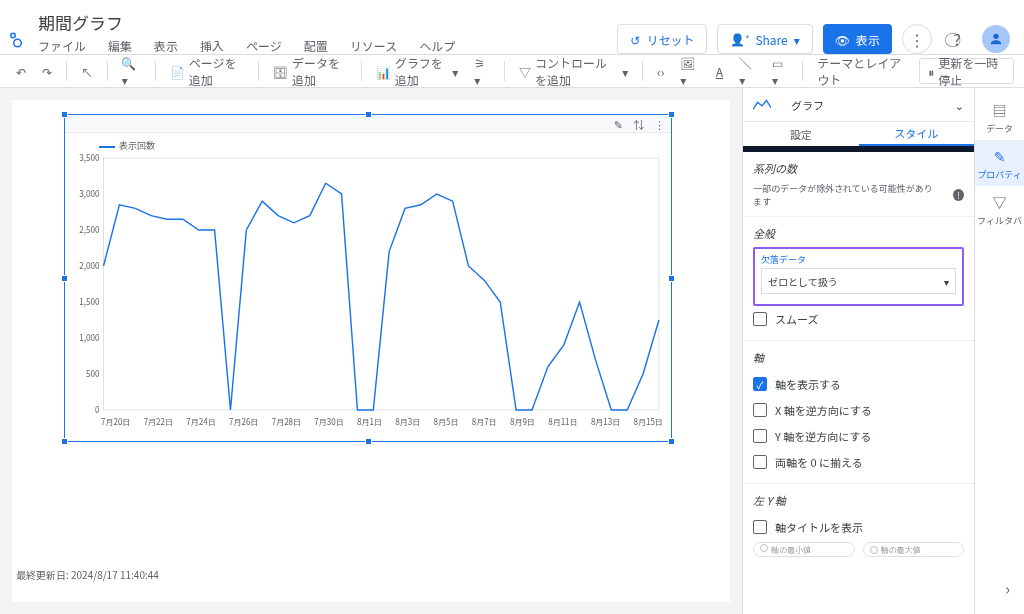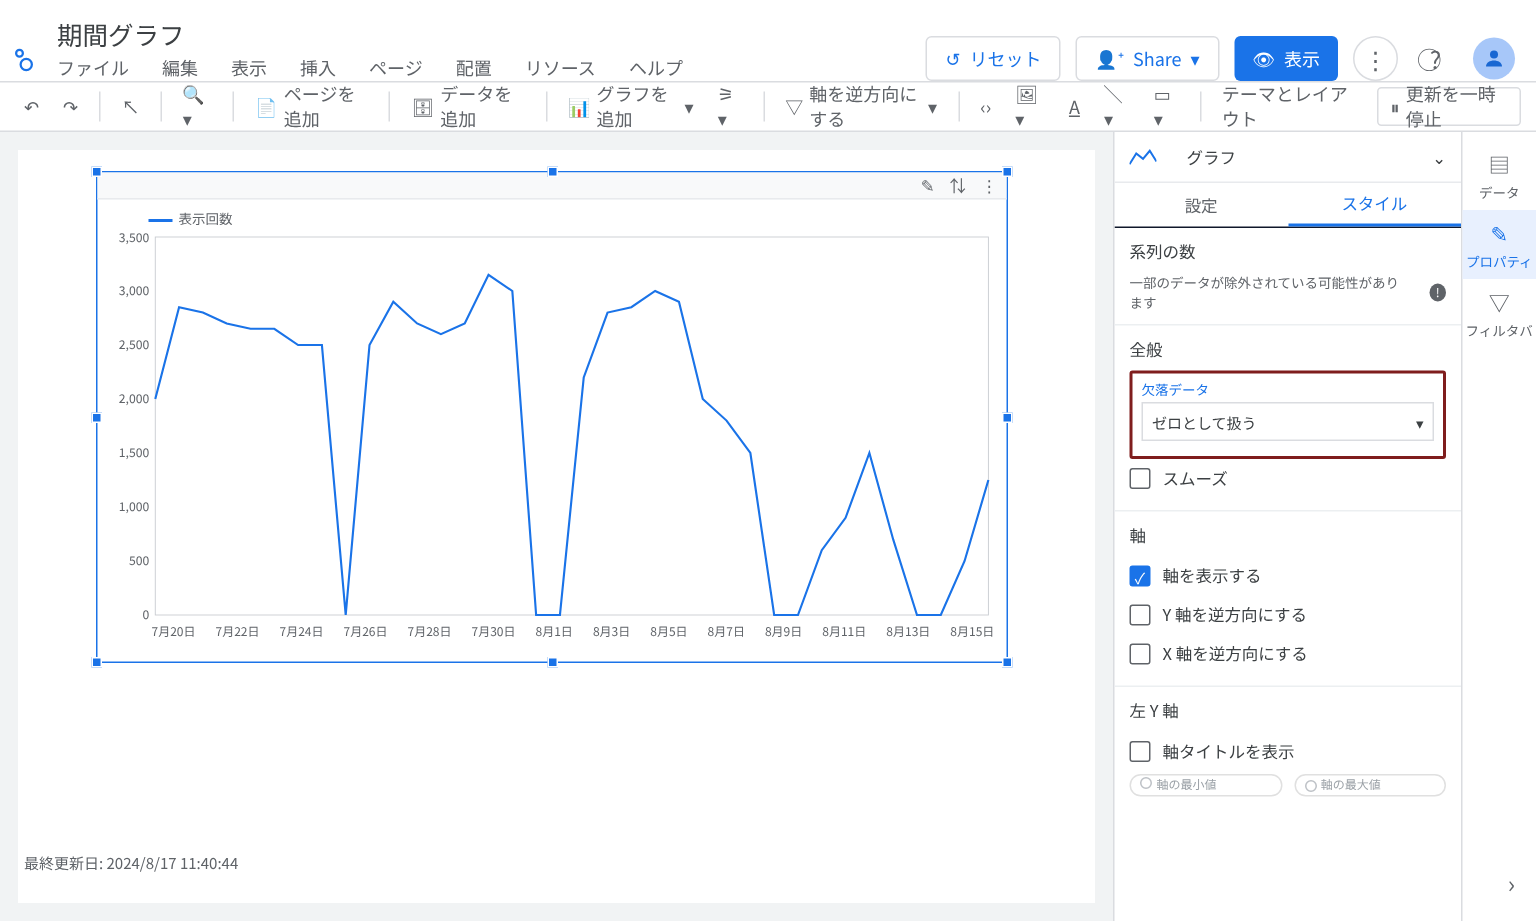--- a/index.html
+++ b/index.html
@@ -43,29 +43,29 @@
 .plot { position: relative; height: 260px; margin-top: 2px; }
 .plot svg { width: 100%; height: 100%; }
 .xlabels { display:flex; justify-content: space-between; font-size: 8px; color: #5f6368; padding: 2px 0 0 28px; }
 
 .last-update { position: absolute; left: 4px; bottom: 20px; font-size: 10px; color: #5f6368; }
 
 
 .sidepanel { width: 232px; border-left: 1px solid #dadce0; background: #fff; display: flex; flex-direction: column; overflow-y: auto; font-size: 11px; }
 .panel-head { height: 34px; display: flex; align-items: center; padding: 0 10px; gap: 20px; border-bottom: 1px solid #e8eaed; }
 .panel-head svg { color:#1a73e8; }
-.tabs { display: flex; height: 30px; border-bottom: 1px solid #0f172a; }
+.tabs { display: flex; height: 30px; border-bottom: 6px solid #0f172a; }
 .tabs .tab { flex: 1; display:flex; align-items:center; justify-content:center; font-size: 11px; color:#5f6368; cursor:pointer; }
 .tabs .tab.active { color:#1a73e8; border-bottom: 2px solid #1a73e8; }
 .section { padding: 8px 10px; border-bottom: 1px solid #eceff1; }
-.section-title { font-size: 11px; color:#3c4043; margin-bottom: 6px; }
+.section-title { font-size: 11px; color:#3c4043; margin-bottom: 6px; font-style: italic; }
 .hint { font-size: 9px; color:#5f6368; display:flex; align-items:center; gap:20px;justify-content:flex-end;}
 .field-label { font-size: 9px; color:#1a73e8; margin-bottom: 2px; }
 .select-box { border: 1px solid #dadce0; height: 26px; padding: 0 6px; display:flex; align-items:center; justify-content:space-between; font-size:10px; cursor:pointer;}
-.highlight-box { border: 2px solid #7f1d1d; padding: 4px 6px 10px 6px; border-radius: 2px; }
+.highlight-box { border: 2px solid #8b5cf6; padding: 4px 6px 10px 6px; border-radius: 2px; }
 .chk { display:flex; align-items:center; gap:8px; font-size:11px; color:#3c4043; padding: 5px 0; cursor:pointer;}
 .chk .box { width:14px; height:14px; border:1.5px solid #5f6368; border-radius:2px; display:inline-flex; align-items:center; justify-content:center; background:#fff;}
 .chk .box.checked { background:#1a73e8; border-color:#1a73e8; color:#fff; font-size:10px;}
 
 .rail { width: 50px; border-left: 1px solid #dadce0; background:#fff; display:flex; flex-direction:column; align-items:center; padding-top:6px; font-size:9px; color:#5f6368;}
 .rail .ritem { width:100%; height:46px; display:flex; flex-direction:column; align-items:center; justify-content:center; gap:2px; cursor:pointer; }
 .rail .ritem.active { background:#e8f0fe; color:#1a73e8; }
 .rail .expand { position:absolute; right:14px; bottom:14px; font-size:16px; color:#5f6368; cursor:pointer;}
 </style>
 </head>
@@ -130,21 +130,21 @@
     </div>
   <div class="tsep"></div>
   <div class="tbtn">
       <span>🗄</span>
       <span>データを追加</span>
     </div>
   <div class="tsep"></div>
   <div class="tbtn"><span>📊</span><span>グラフを追加</span> ▾</div>
   <div class="tbtn">⚞ ▾</div>
   <div class="tsep"></div>
-  <div class="tbtn"><span>▽</span><span>軸を逆方向にする</span> ▾</div>
+  <div class="tbtn"><span>▽</span><span>コントロールを追加</span> ▾</div>
   <div class="tsep"></div>
   <div class="tbtn">‹›</div>
   <div class="tbtn">🖼 ▾</div>
   <div class="tbtn">
       <u>A</u>
     </div>
   <div class="tbtn">╲ ▾</div>
   <div class="tbtn">▭ ▾</div>
   <div class="tsep"></div>
   <div class="tbtn">
@@ -246,25 +246,29 @@
         </div>
     </div>
     <div class="section">
       <div class="section-title">軸</div>
       <div class="chk">
           <span class="box checked">✓</span>
           <span>軸を表示する</span>
         </div>
       <div class="chk">
           <span class="box"></span>
+          <span>X 軸を逆方向にする</span>
+        </div>
+      <div class="chk">
+          <span class="box"></span>
           <span>Y 軸を逆方向にする</span>
         </div>
       <div class="chk">
           <span class="box"></span>
-          <span>X 軸を逆方向にする</span>
+          <span>両軸を 0 に揃える</span>
         </div>
     </div>
     <div class="section" style="border-bottom:none">
       <div class="section-title">左 Y 軸</div>
       <div class="chk">
           <span class="box"></span>
           <span>軸タイトルを表示</span>
         </div>
       <div style="display:flex; gap:8px; margin-top:2px;">
         <div style="flex:1; border:1px solid #e0e0e0; border-radius:10px; padding:1px 6px; font-size:8px; color:#9aa0a6; display:flex; align-items:flex-start;">

